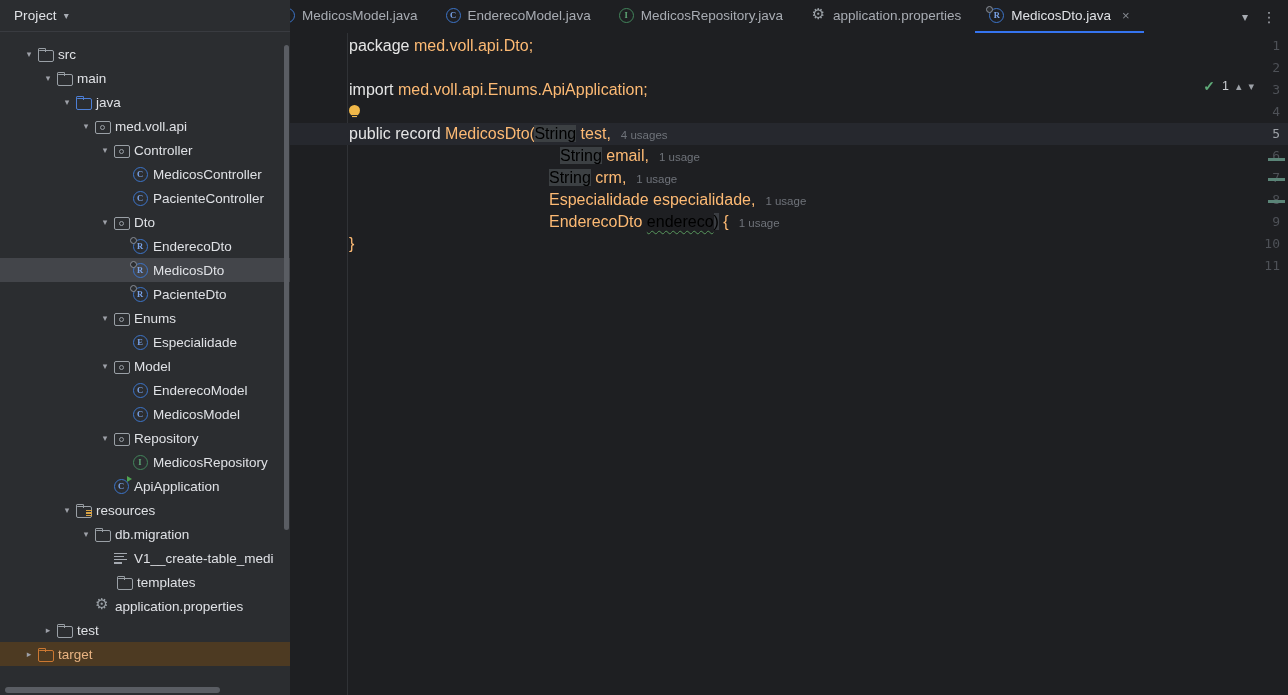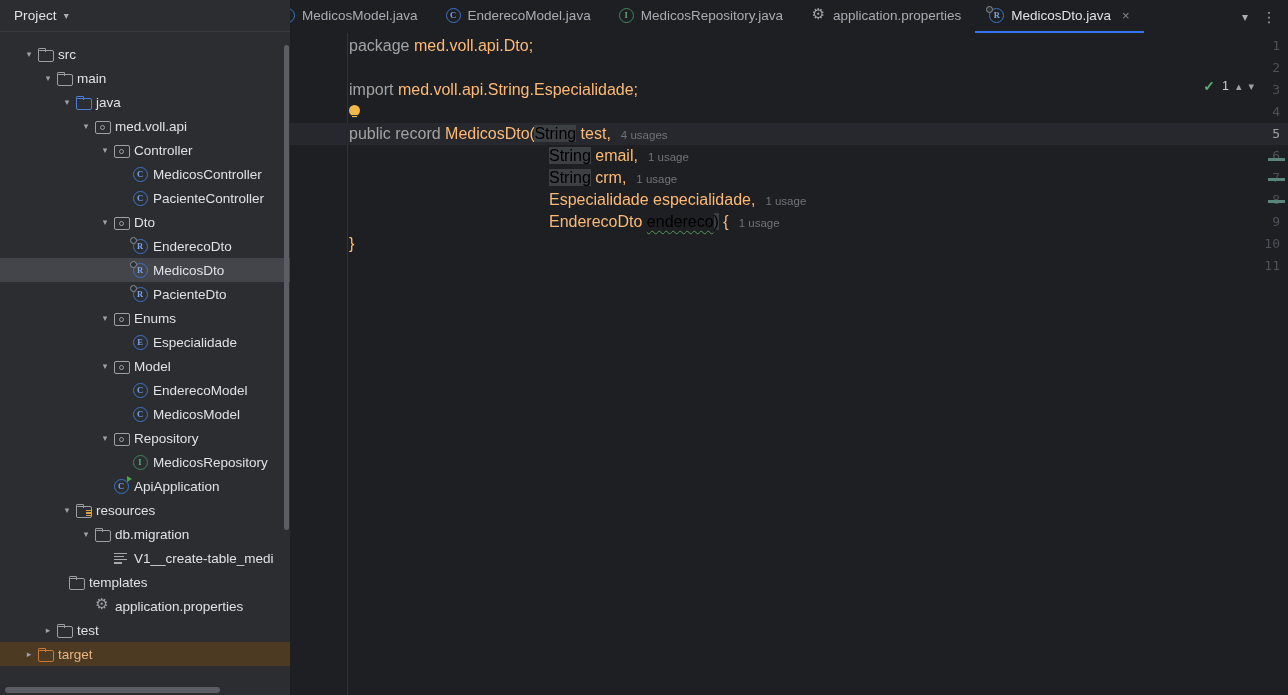--- a/index.html
+++ b/index.html
@@ -130,21 +130,21 @@
   }
   .gutter-sep { position:absolute; left:57px; top:0; width:1px; height:100%; background:#303236; }
 
   .lnum {
     position:absolute; right:8px; width:40px; text-align:right;
     font-family:"DejaVu Sans Mono", monospace; font-size:13px; color:#4e5157;
   }
   .lnum.cur { color:#9ea2a8; }
   .cur-line-bg { position:absolute; left:0; width:100%; height:22px; background:#26282e; }
   .cline { position:absolute; left:1px; height:22px; line-height:22px; white-space:pre; }
-  .kw { color:#a3a3a3; }
+  .kw { color:#e5e5e5; }
   .plain { color:#fdba74; }
   .hl { background:#3c4043; }
   .brk { background:#3a3d42; }
   .usage { color:#6f737a; font-size:11.5px; font-family:"Liberation Sans", sans-serif; }
   .squig {
     text-decoration-line:underline; text-decoration-style:wavy;
     text-decoration-color:#57965c; text-decoration-thickness:1px;
     text-underline-offset:3px;
   }
   .caret { display:inline-block; width:1.5px; height:17px; background:#cdd0d4; vertical-align:-3px; margin:0 -1px; }
@@ -336,21 +336,21 @@
           <span class="ico">
             <span class="lines">
               <i></i>
               <i></i>
               <i></i>
               <i></i>
             </span>
           </span>
           <span class="lbl">V1__create-table_medi</span>
         </div>
-        <div class="row" style="padding-left: 53px;">
+        <div class="row" style="padding-left: 101px;">
           <span class="twisty none"></span>
           <span class="ico">
             <span class="fold"></span>
           </span>
           <span class="lbl">templates</span>
         </div>
         <div class="row" style="padding-left: 79px;">
           <span class="twisty none"></span>
           <span class="ico">
             <span class="gear"></span>
@@ -418,35 +418,35 @@
 
     <div class="code-area">
       <div class="gutter"></div>
       <div class="gutter-sep"></div>
       <div id="lines-layer">
           <div class="lnum" style="top: 5px;">1</div>
           <div class="cline" style="top: 2px; left: 59px;"><span class="kw">package</span><span class="plain"> med.voll.api.Dto;</span></div>
           <div class="lnum" style="top: 27px;">2</div>
           <div class="cline" style="top: 24px; left: 59px;"></div>
           <div class="lnum" style="top: 49px;">3</div>
-          <div class="cline" style="top: 46px; left: 59px;"><span class="kw">import</span><span class="plain"> med.voll.api.String.Especialidade;</span></div>
+          <div class="cline" style="top: 46px; left: 59px;"><span class="kw">import</span><span class="plain"> med.voll.api.Enums.ApiApplication;</span></div>
           <div class="lnum" style="top: 71px;">4</div>
           <span class="bulb" style="left: 59px; top: 72px;">
             <span class="glass"></span>
             <span class="base">
               <i></i>
               <i></i>
             </span>
           </span>
           <div class="cline" style="top: 68px; left: 59px;"></div>
           <div class="cur-line-bg" style="top: 90px;"></div>
           <div class="lnum cur" style="top: 93px;">5</div>
           <div class="cline" style="top: 90px; left: 59px;"><span class="kw">public</span><span class="plain"> </span><span class="kw">record</span><span class="plain"> MedicosDto</span><span class="plain">(</span><span class="caret"></span><span class="hl">String</span><span class="plain"> test,</span><span class="usage" style="margin-left: 10px;">4 usages</span></div>
           <div class="lnum" style="top: 115px;">6</div>
-          <div class="cline" style="top: 112px; left: 259px; text-align: right;"><span class="hl">String</span><span class="plain"> email,</span><span class="usage" style="margin-left: 10px;">1 usage</span></div>
+          <div class="cline" style="top: 112px; left: 270px; text-align: right;"><span class="hl">String</span><span class="plain"> email,</span><span class="usage" style="margin-left: 10px;">1 usage</span></div>
           <div class="lnum" style="top: 137px;">7</div>
           <div class="cline" style="top: 134px; left: 259px;"><span class="hl">String</span><span class="plain"> crm,</span><span class="usage" style="margin-left: 10px;">1 usage</span></div>
           <div class="lnum" style="top: 159px;">8</div>
           <div class="cline" style="top: 156px; left: 259px;"><span class="plain">Especialidade especialidade,</span><span class="usage" style="margin-left: 10px;">1 usage</span></div>
           <div class="lnum" style="top: 181px;">9</div>
           <div class="cline" style="top: 178px; left: 259px;"><span class="plain">EnderecoDto </span><span class="squig">endereco</span><span class="brk">)</span><span class="plain"> {</span><span class="usage" style="margin-left: 10px;">1 usage</span></div>
           <div class="lnum" style="top: 203px;">10</div>
           <div class="cline" style="top: 200px; left: 59px;"><span class="plain">}</span></div>
           <div class="lnum" style="top: 225px;">11</div>
           <div class="cline" style="top: 222px; left: 59px;"></div>

